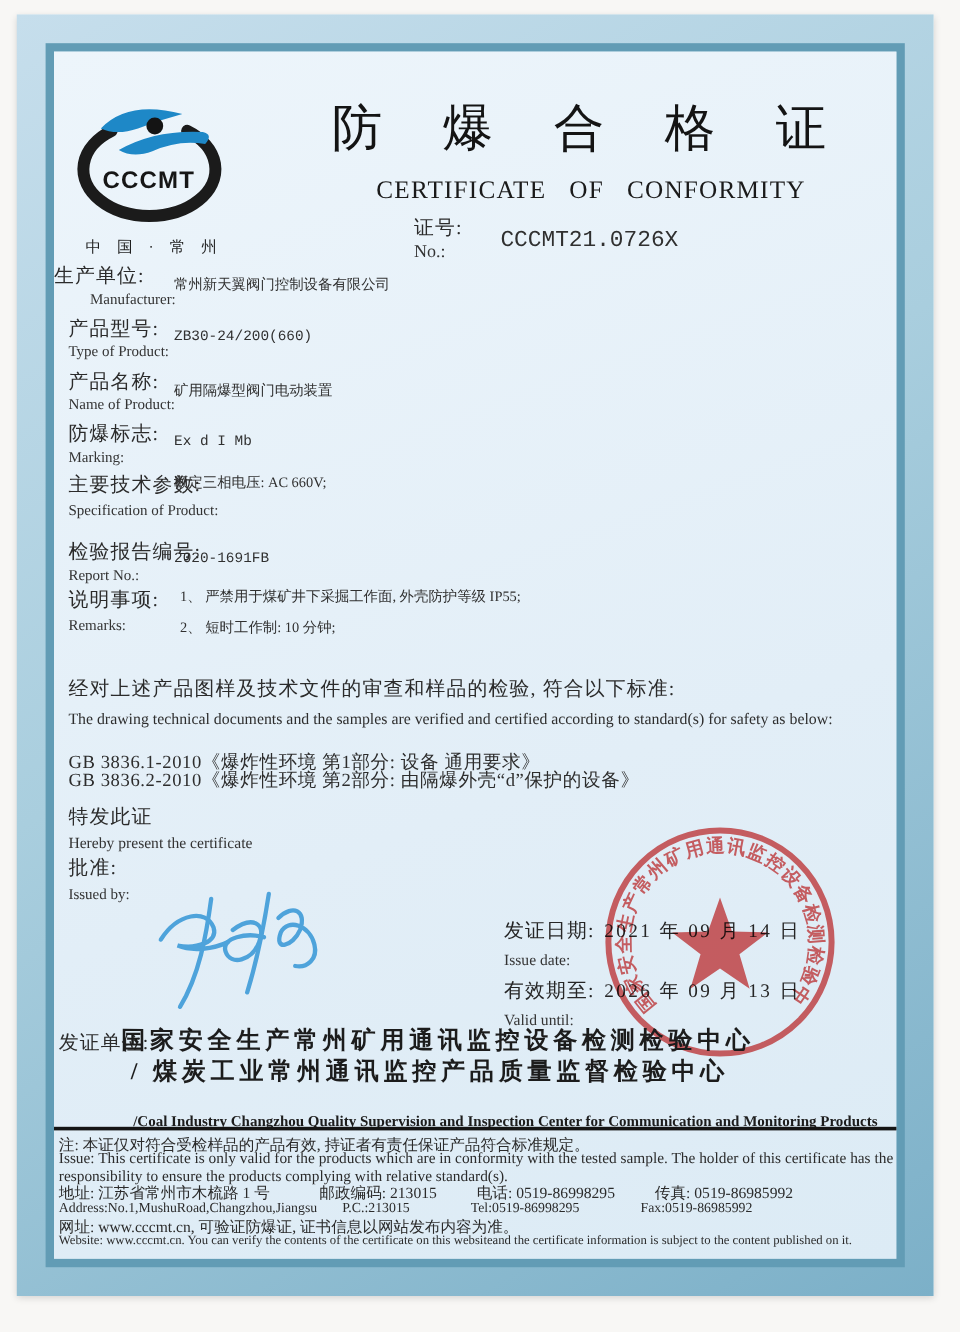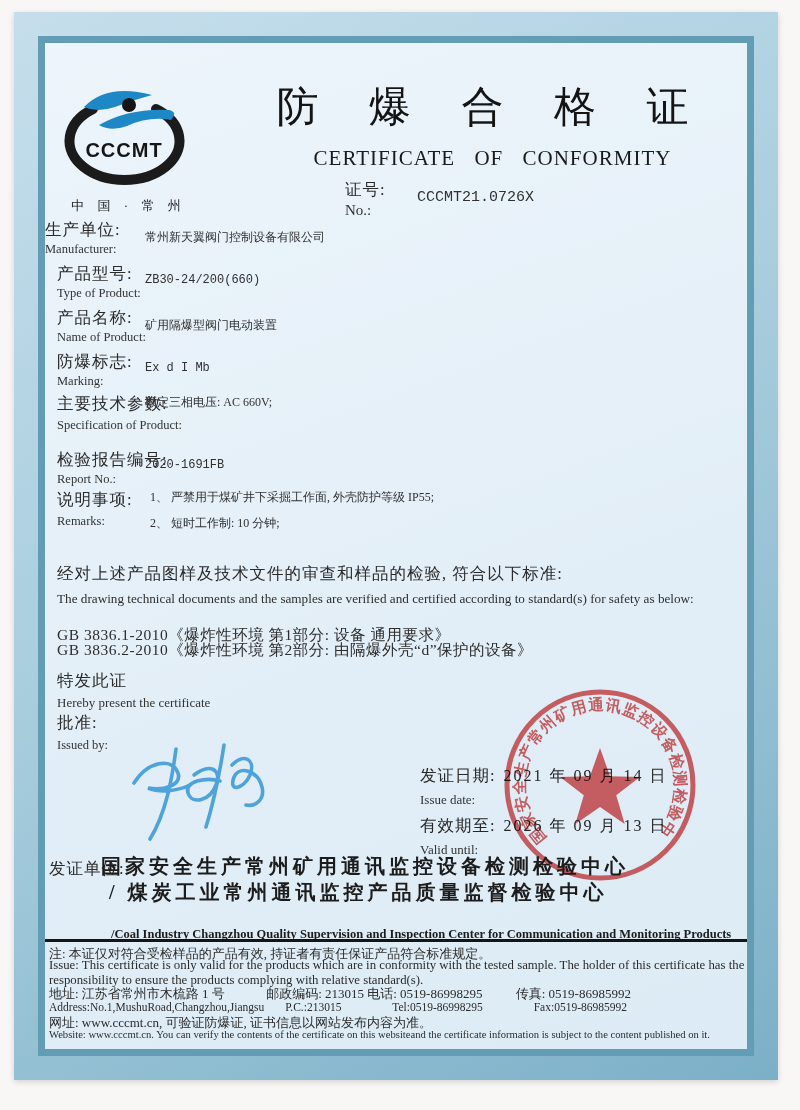--- a/index.html
+++ b/index.html
@@ -62,24 +62,24 @@
         <path d="M 40,44 Q 70,27 110,29 Q 119,31 112,39 Q 90,35 68,45 Q 52,51 40,44 Z" fill="#1e88c7"></path>
         <text x="65" y="76" text-anchor="middle" font-family="Liberation Sans, sans-serif" font-weight="bold" font-size="20" letter-spacing="1" fill="#161616">CCCMT</text>
       </svg>
       <div class="abs logo-sub" style="left:6px;top:154px;width:155px;">中 国 · 常 州</div>
 
       <div class="abs title-cn" style="left:175px;top:36px;width:545px;">防 爆 合 格 证</div>
       <div class="abs title-en" style="left:175px;top:103px;width:545px;">CERTIFICATE  OF  CONFORMITY</div>
 
       <div class="abs cn-label" style="left:300px;top:136px;">证号:</div>
       <div class="abs en-label" style="left:300px;top:159px;font-size:15px;">No.:</div>
-      <div class="abs value mono" style="left:372px;top:146px;font-size:15px;">CCCMT21.0726X</div>
+      <div class="abs value mono" style="left:372px;top:146px;font-size:19px;">CCCMT21.0726X</div>
 
       <div class="abs cn-label" style="left:0;top:176px;">生产单位:</div>
-      <div class="abs en-label" style="left:0;top:199px;">Manufacturer:</div>
+      <div class="abs en-label" style="left:30px;top:199px;">Manufacturer:</div>
       <div class="abs value" style="left:100px;top:186px;">常州新天翼阀门控制设备有限公司</div>
 
       <div class="abs cn-label" style="left:12px;top:220px;">产品型号:</div>
       <div class="abs en-label" style="left:12px;top:243px;">Type of Product:</div>
       <div class="abs value mono" style="left:100px;top:230px;">ZB30-24/200(660)</div>
 
       <div class="abs cn-label" style="left:12px;top:264px;">产品名称:</div>
       <div class="abs en-label" style="left:12px;top:287px;">Name of Product:</div>
       <div class="abs value" style="left:100px;top:274px;">矿用隔爆型阀门电动装置</div>
 
@@ -148,21 +148,21 @@
       <div class="abs appr-en" style="left:66px;top:884px;">/Coal Industry Changzhou Quality Supervision and Inspection Center for Communication and Monitoring Products</div>
 
       <div class="abs rule" style="left:0px;top:896px;width:702px;"></div>
 
       <div class="abs ft" style="left:4px;top:902px;font-size:13px;">注: 本证仅对符合受检样品的产品有效, 持证者有责任保证产品符合标准规定。</div>
       <div class="abs" style="left:4px;top:915px;width:698px;font-size:12.8px;line-height:1.16;color:#2b2b2b;white-space:normal;">Issue:  This certificate is only valid for the products which are in conformity with the tested sample. The holder of this certificate has the responsibility to ensure the products complying with relative standard(s).</div>
 
       <div class="abs ft" style="left:4px;top:942px;font-size:13px;">
         <span>地址: 江苏省常州市木梳路 1 号</span>
         <span style="margin-left:38px;">邮政编码: 213015</span>
-        <span style="">电话: 0519-86998295</span>
+        <span style="margin-left:30px;">电话: 0519-86998295</span>
         <span style="margin-left:30px;">传真: 0519-86985992</span>
       </div>
       <div class="abs ft" style="left:4px;top:958px;font-size:11.5px;">
         <span>Address:No.1,MushuRoad,Changzhou,Jiangsu</span>
         <span style="margin-left:18px;">P.C.:213015</span>
         <span style="margin-left:48px;">Tel:0519-86998295</span>
         <span style="margin-left:48px;">Fax:0519-86985992</span>
       </div>
       <div class="abs ft" style="left:4px;top:971px;font-size:13px;">网址: www.cccmt.cn, 可验证防爆证, 证书信息以网站发布内容为准。</div>
       <div class="abs ft" style="left:4px;top:986px;font-size:10.6px;">Website: www.cccmt.cn. You can verify the contents of the certificate on this websiteand the certificate information is subject to the content published on it.</div>

